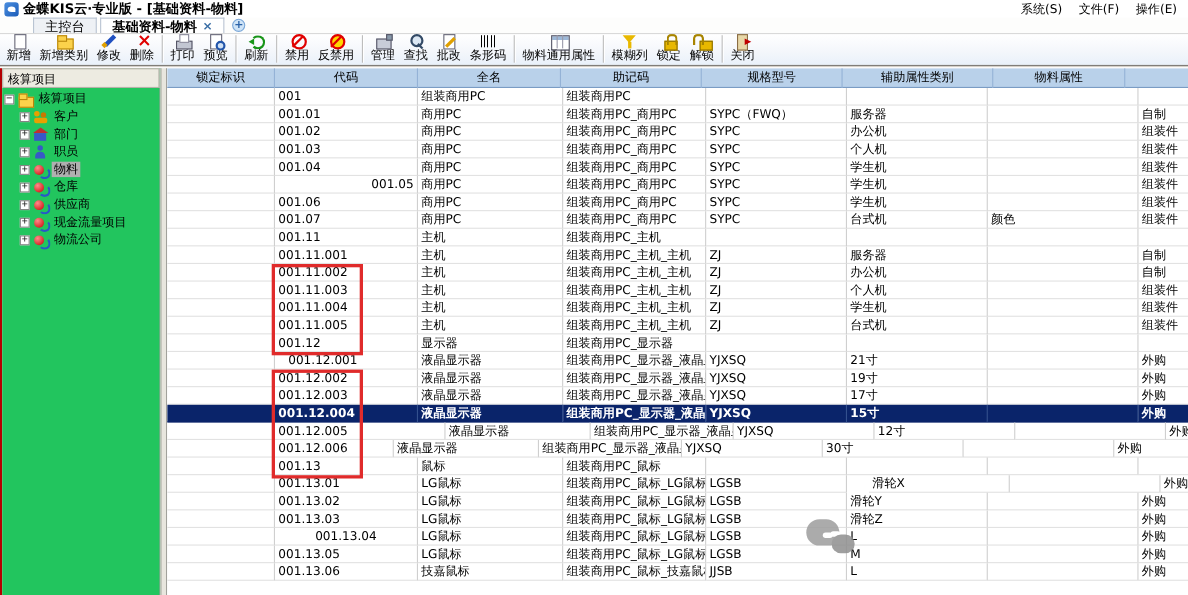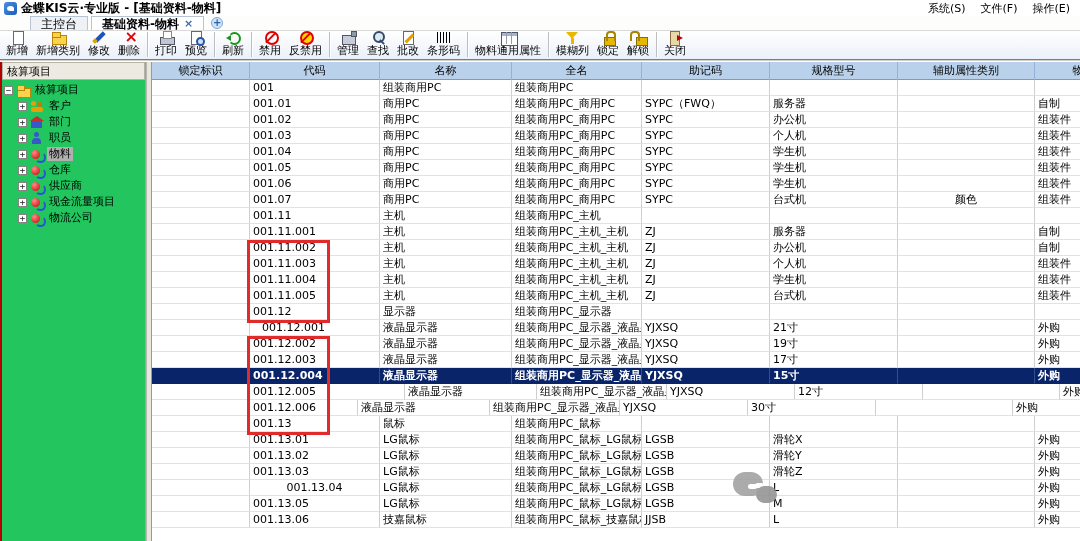--- a/index.html
+++ b/index.html
@@ -265,21 +265,20 @@
       </div>
     </div>
 </div>
 
 <div class="splitter"></div>
 
 <div class="grid">
   <div class="ghead" id="ghead">
       <span class="hcell" style="width: 98px;">锁定标识</span>
       <span class="hcell" style="width: 130px;">代码</span>
-      <span class="hcell" style="width: 132px;">名称</span>
       <span class="hcell" style="width: 130px;">全名</span>
       <span class="hcell" style="width: 128px;">助记码</span>
       <span class="hcell" style="width: 128px;">规格型号</span>
       <span class="hcell" style="width: 137px;">辅助属性类别</span>
       <span class="hcell" style="width: 120px;">物料属性</span>
     </div>
   <div class="gbody" id="gbody">
       <div class="grow">
         <span class="gcell" style="width: 98px;"></span>
         <span class="gcell" style="width: 130px;">001</span>
@@ -325,21 +324,21 @@
         <span class="gcell" style="width: 130px;">001.04</span>
         <span class="gcell" style="width: 132px;">商用PC</span>
         <span class="gcell" style="width: 130px;">组装商用PC_商用PC</span>
         <span class="gcell" style="width: 128px;">SYPC</span>
         <span class="gcell" style="width: 128px;">学生机</span>
         <span class="gcell" style="width: 137px;"></span>
         <span class="gcell" style="width: 120px;">组装件</span>
       </div>
       <div class="grow">
         <span class="gcell" style="width: 98px;"></span>
-        <span class="gcell" style="width: 130px;">001.05</span>
+        <span class="gcell" style="width: 130px; text-align: right;">001.05</span>
         <span class="gcell" style="width: 132px;">商用PC</span>
         <span class="gcell" style="width: 130px;">组装商用PC_商用PC</span>
         <span class="gcell" style="width: 128px;">SYPC</span>
         <span class="gcell" style="width: 128px;">学生机</span>
         <span class="gcell" style="width: 137px;"></span>
         <span class="gcell" style="width: 120px;">组装件</span>
       </div>
       <div class="grow">
         <span class="gcell" style="width: 98px;"></span>
         <span class="gcell" style="width: 130px;">001.06</span>
@@ -350,21 +349,21 @@
         <span class="gcell" style="width: 137px;"></span>
         <span class="gcell" style="width: 120px;">组装件</span>
       </div>
       <div class="grow">
         <span class="gcell" style="width: 98px;"></span>
         <span class="gcell" style="width: 130px;">001.07</span>
         <span class="gcell" style="width: 132px;">商用PC</span>
         <span class="gcell" style="width: 130px;">组装商用PC_商用PC</span>
         <span class="gcell" style="width: 128px;">SYPC</span>
         <span class="gcell" style="width: 128px;">台式机</span>
-        <span class="gcell" style="width: 137px; text-align: center;">颜色</span>
+        <span class="gcell" style="width: 137px;">颜色</span>
         <span class="gcell" style="width: 120px;">组装件</span>
       </div>
       <div class="grow">
         <span class="gcell" style="width: 98px;"></span>
         <span class="gcell" style="width: 130px;">001.11</span>
         <span class="gcell" style="width: 132px;">主机</span>
         <span class="gcell" style="width: 130px;">组装商用PC_主机</span>
         <span class="gcell" style="width: 128px;"></span>
         <span class="gcell" style="width: 128px;"></span>
         <span class="gcell" style="width: 137px;"></span>
@@ -499,21 +498,21 @@
         <span class="gcell" style="width: 128px;"></span>
         <span class="gcell" style="width: 137px;"></span>
         <span class="gcell" style="width: 120px;"></span>
       </div>
       <div class="grow">
         <span class="gcell" style="width: 98px;"></span>
         <span class="gcell" style="width: 130px;">001.13.01</span>
         <span class="gcell" style="width: 132px;">LG鼠标</span>
         <span class="gcell" style="width: 130px;">组装商用PC_鼠标_LG鼠标</span>
         <span class="gcell" style="width: 128px;">LGSB</span>
-        <span class="gcell" style="width: 128px;">滑轮X</span>
+        <span class="gcell" style="width: 128px; margin-left: 20px;">滑轮X</span>
         <span class="gcell" style="width: 137px;"></span>
         <span class="gcell" style="width: 120px;">外购</span>
       </div>
       <div class="grow">
         <span class="gcell" style="width: 98px;"></span>
         <span class="gcell" style="width: 130px;">001.13.02</span>
         <span class="gcell" style="width: 132px;">LG鼠标</span>
         <span class="gcell" style="width: 130px;">组装商用PC_鼠标_LG鼠标</span>
         <span class="gcell" style="width: 128px;">LGSB</span>
         <span class="gcell" style="width: 128px;">滑轮Y</span>

